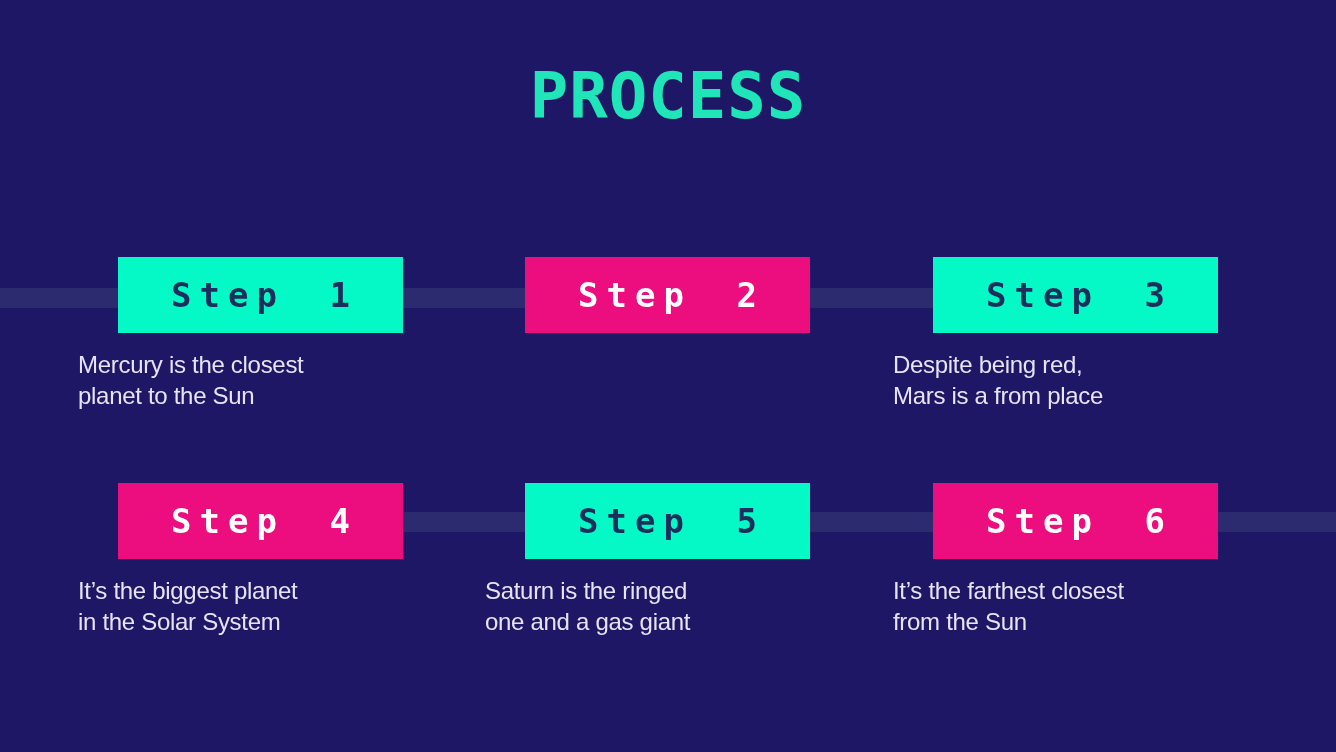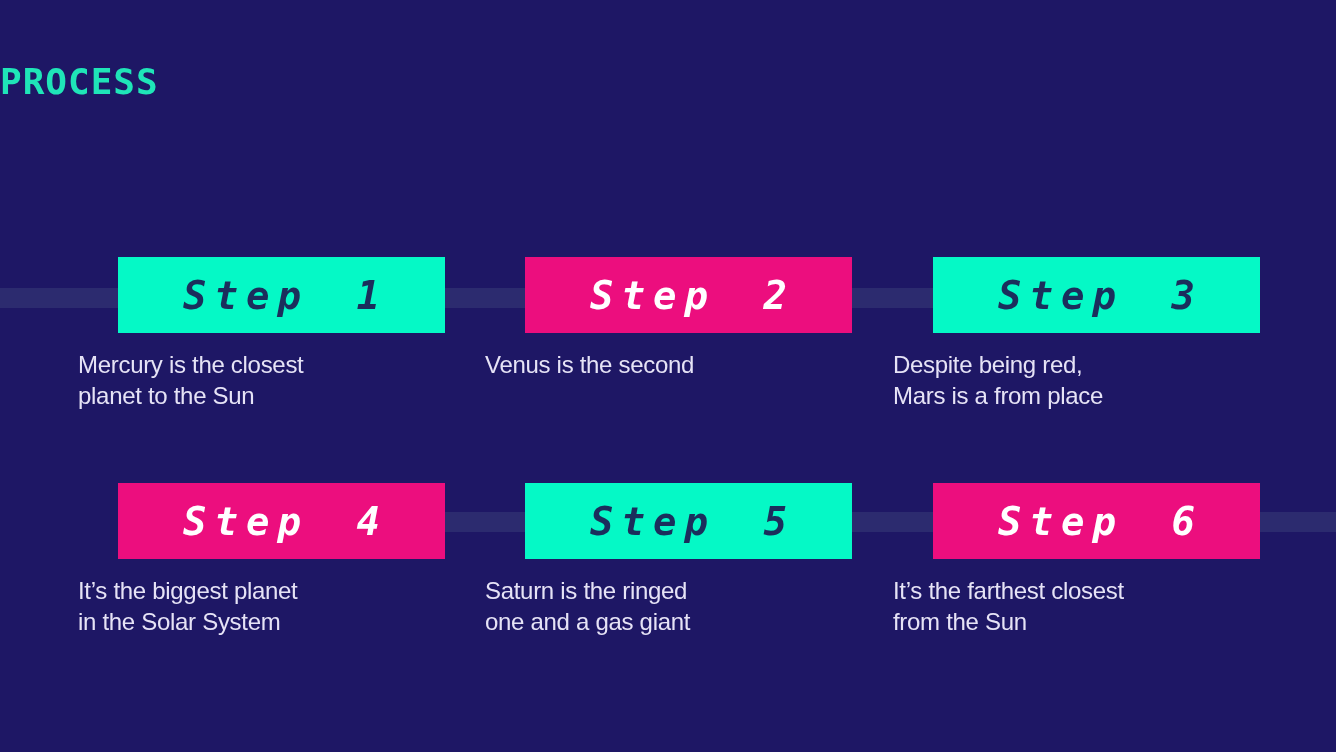--- a/index.html
+++ b/index.html
@@ -13,23 +13,24 @@
     height: 752px;
     overflow: hidden;
     background: var(--background, #1E1765);
     font-family: "Liberation Sans", sans-serif;
   }
   .slide-title {
     position: absolute;
     top: 64px;
     left: 0;
     width: 100%;
+    text-align: center;
     font-family: "DejaVu Sans Mono", monospace;
     font-weight: bold;
-    font-size: 36px;
+    font-size: 64px;
     line-height: 1;
     letter-spacing: 1px;
     color: var(--title-teal, #1FE5B8);
   }
   .band {
     position: absolute;
     height: 20px;
     background: var(--band, #2C2B6F);
   }
   .band-row1 { top: 288px; left: 0; width: 1218px; }
@@ -42,33 +43,32 @@
   .col-1 { left: 118px; }
   .col-2 { left: 525px; }
   .col-3 { left: 933px; }
   .row-1 { top: 257px; }
   .row-2 { top: 483px; }
 
   .step-box {
     position: absolute;
     top: 0;
     left: 0;
-    width: 327px;
+    width: 285px;
     height: 76px;
     display: flex;
     align-items: center;
     justify-content: center;
     font-family: "DejaVu Sans Mono", monospace;
     font-weight: bold;
-    font-size: 39px;
+    font-size: 34px;
     letter-spacing: 8px;
     word-spacing: 16px;
     white-space: nowrap;
     text-indent: 8px; 
-    font-style: italic;
   }
   .step-box.teal {
     background: var(--teal, #05F9C6);
     color: var(--dark-navy-text, #1B2E5C);
   }
   .step-box.pink {
     background: var(--pink, #EC0E7E);
     color: var(--white-text, #FFFFFF);
   }
   .step-desc {
@@ -96,21 +96,20 @@
     <div class="step-box teal">Step 1</div>
     <div class="step-desc">
       <div>Mercury is the closest</div>
       <div>planet to the Sun</div>
     </div>
   </div>
 
   <div class="step-cell col-2 row-1">
     <div class="step-box pink">Step 2</div>
     <div class="step-desc">
-      <div>Venus is the second</div>
     </div>
   </div>
 
   <div class="step-cell col-3 row-1">
     <div class="step-box teal">Step 3</div>
     <div class="step-desc">
       <div>Despite being red,</div>
       <div>Mars is a from place</div>
     </div>
   </div>

